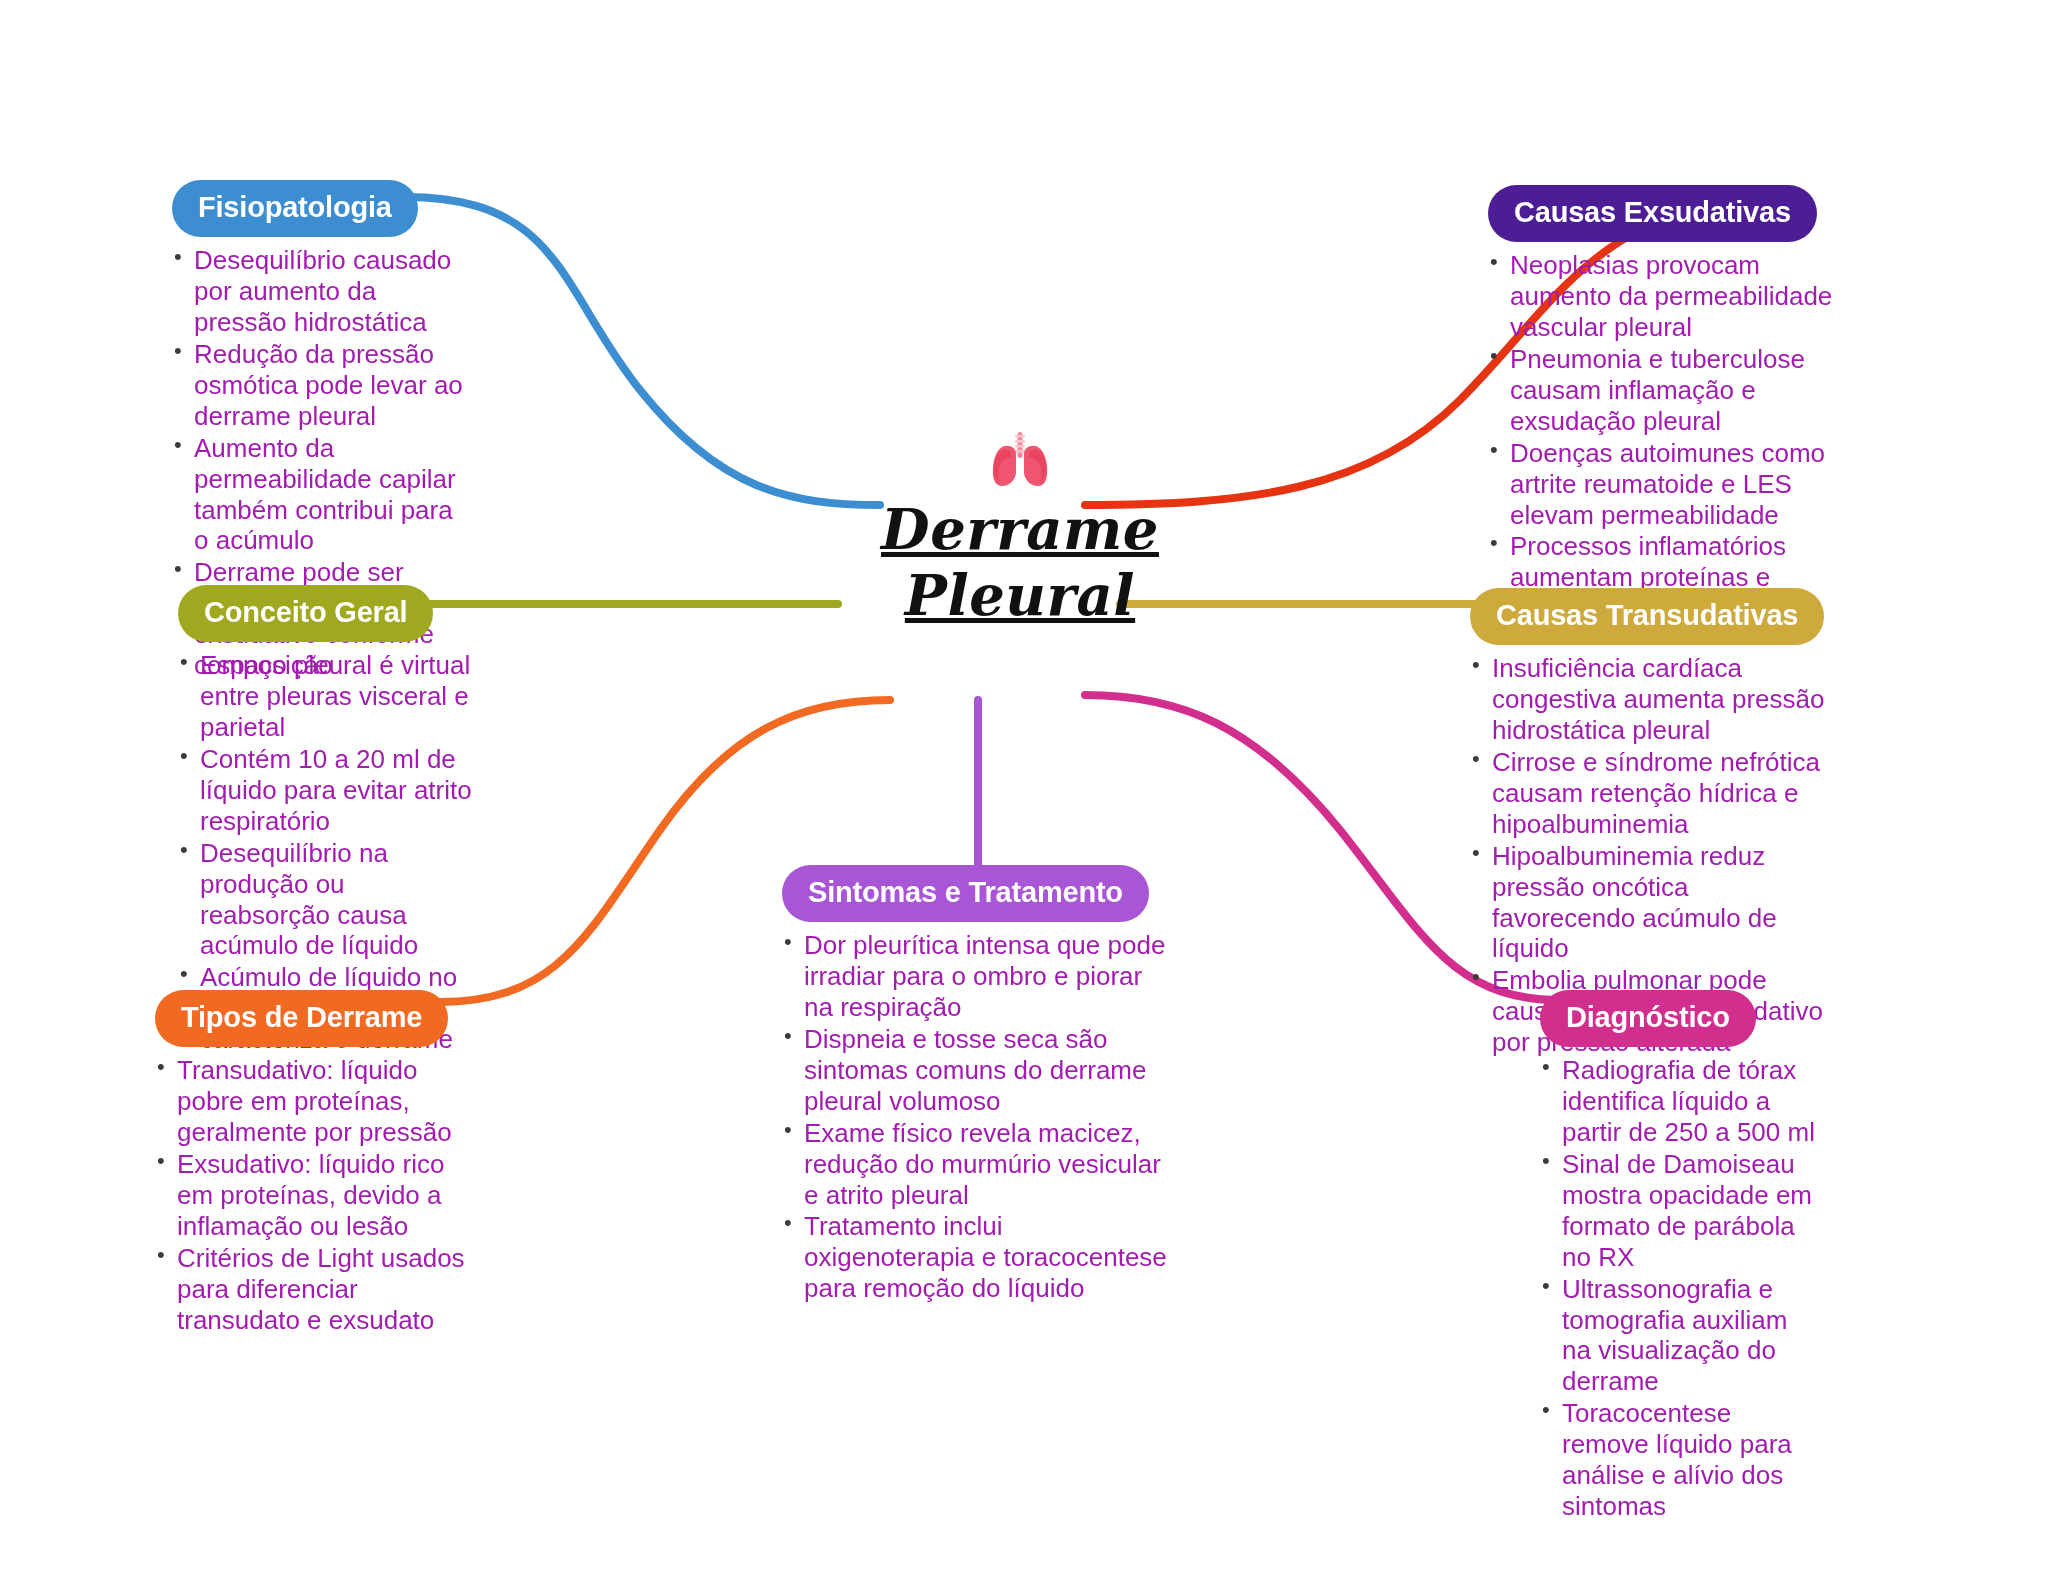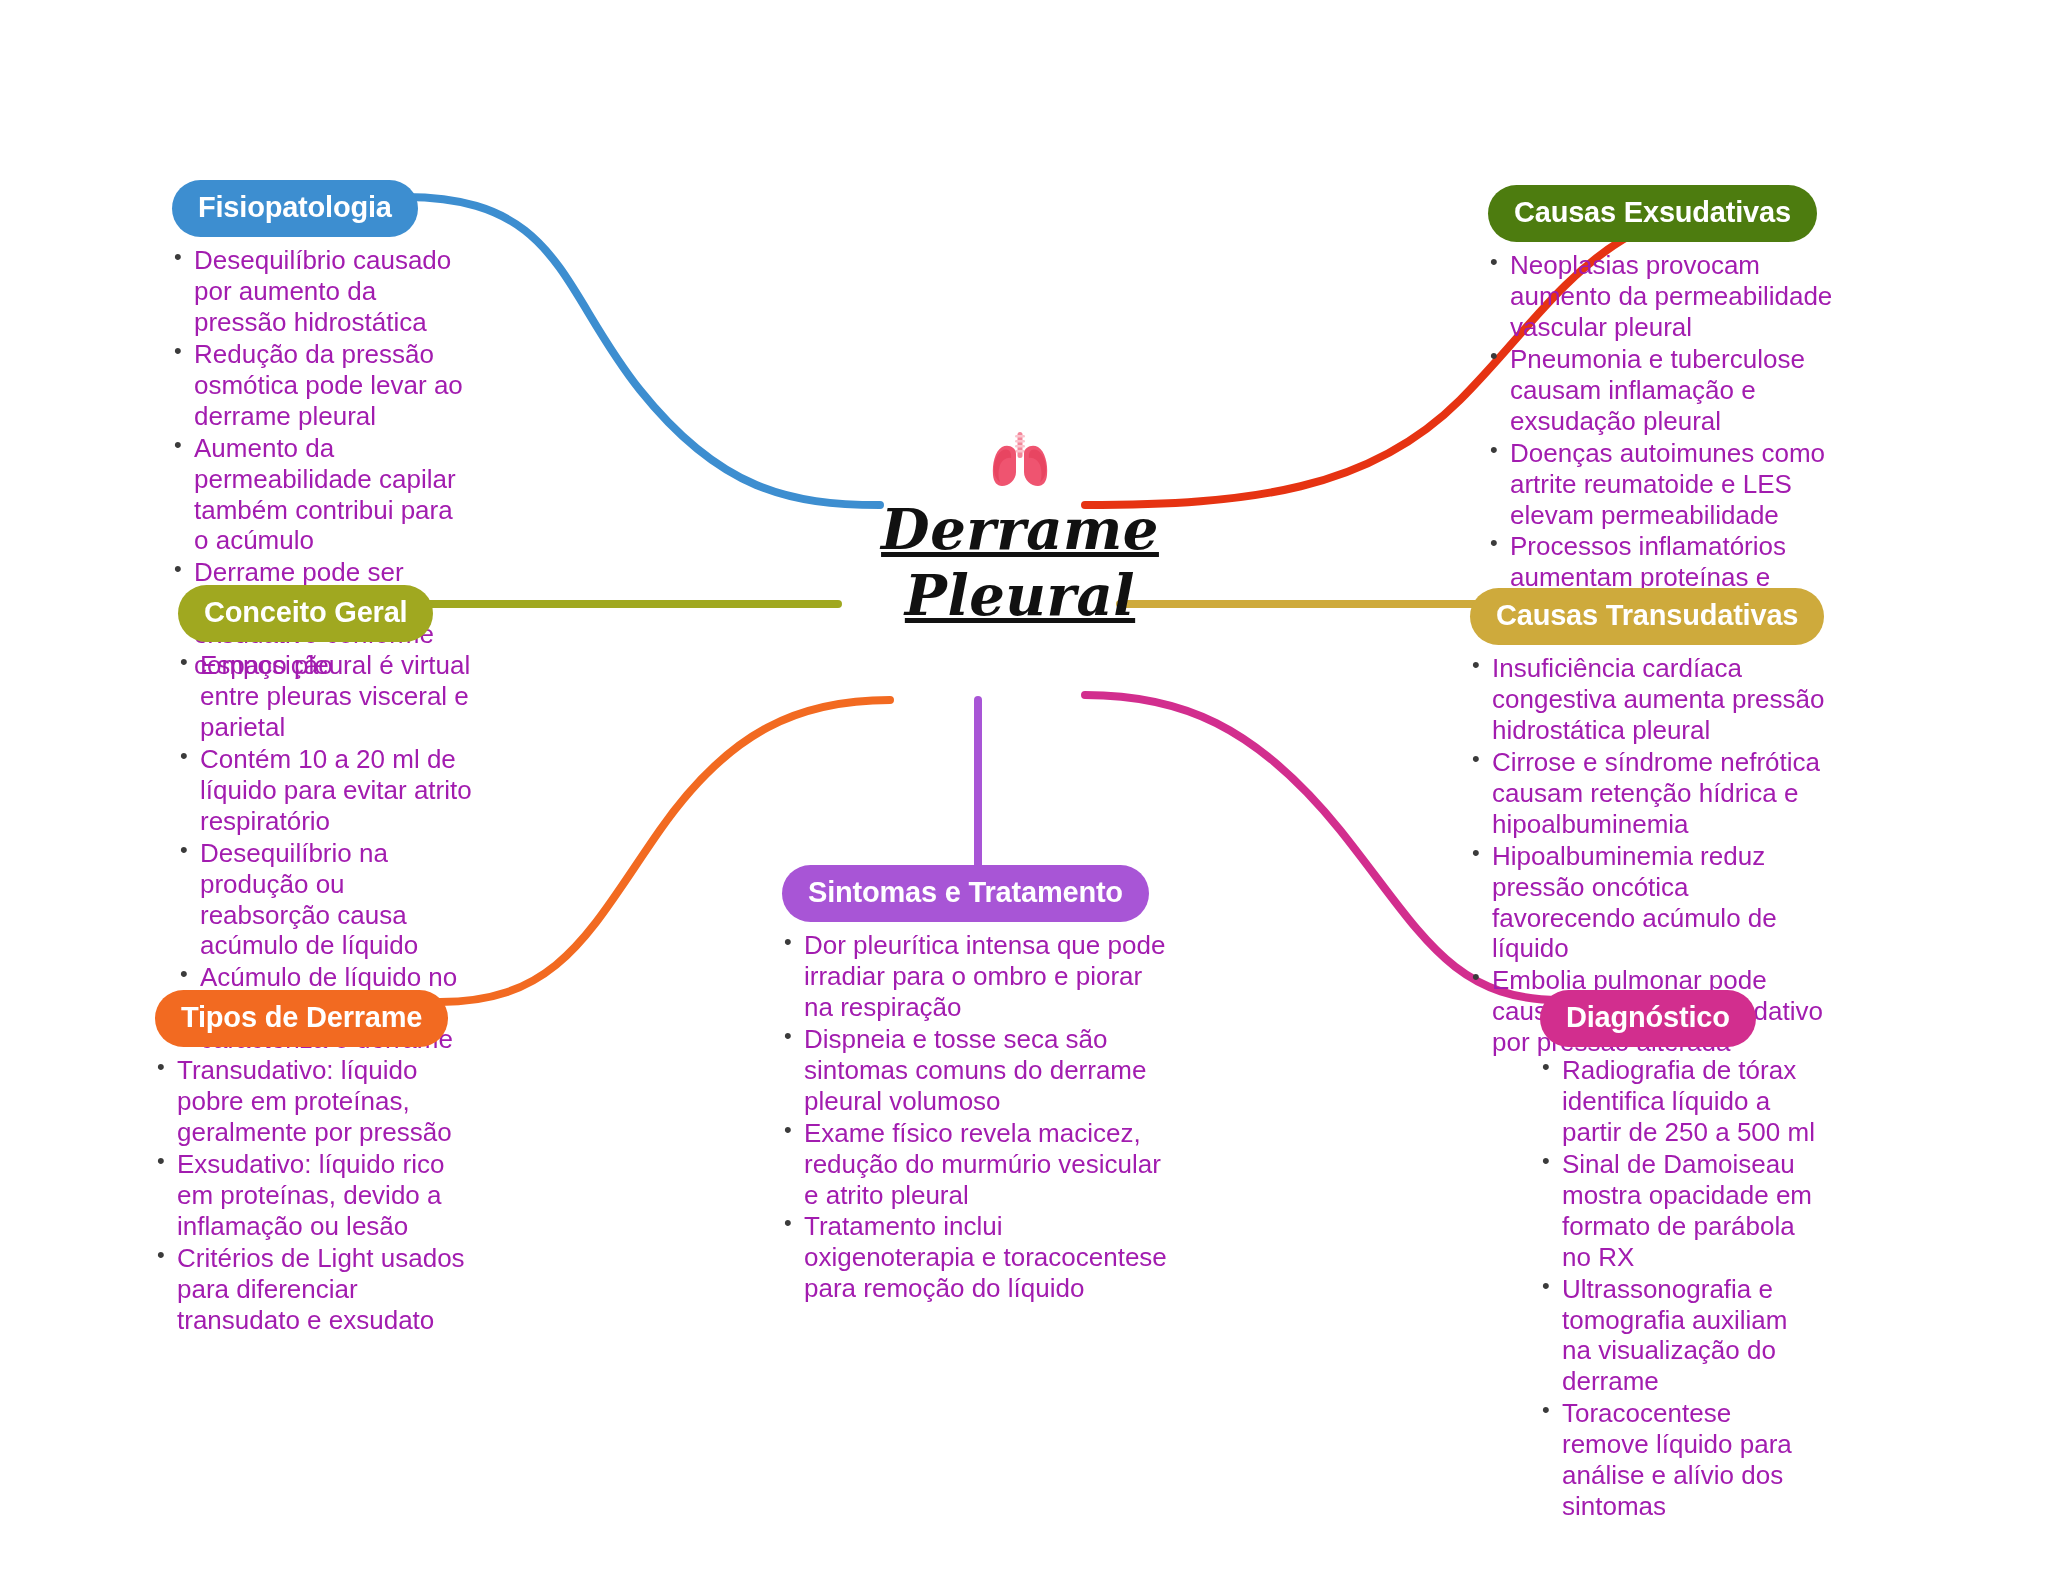--- a/index.html
+++ b/index.html
@@ -148,21 +148,21 @@
     </div>
     <ul class="bullets">
       <li>Transudativo: líquido pobre em proteínas, geralmente por pressão</li>
       <li>Exsudativo: líquido rico em proteínas, devido a inflamação ou lesão</li>
       <li>Critérios de Light usados para diferenciar transudato e exsudato</li>
     </ul>
   </div>
 
   <div class="branch" id="branch-exsudativas">
     <div class="pill-row">
-      <span class="pill" style="background: #4d7c0f;">Causas Exsudativas</span>
+      <span class="pill" style="background: #4c1d95;">Causas Exsudativas</span>
     </div>
     <ul class="bullets">
       <li>Neoplasias provocam aumento da permeabilidade vascular pleural</li>
       <li>Pneumonia e tuberculose causam inflamação e exsudação pleural</li>
       <li>Doenças autoimunes como artrite reumatoide e LES elevam permeabilidade</li>
       <li>Processos inflamatórios aumentam proteínas e células no líquido pleural</li>
     </ul>
   </div>
 
   <div class="branch" id="branch-transudativas">

